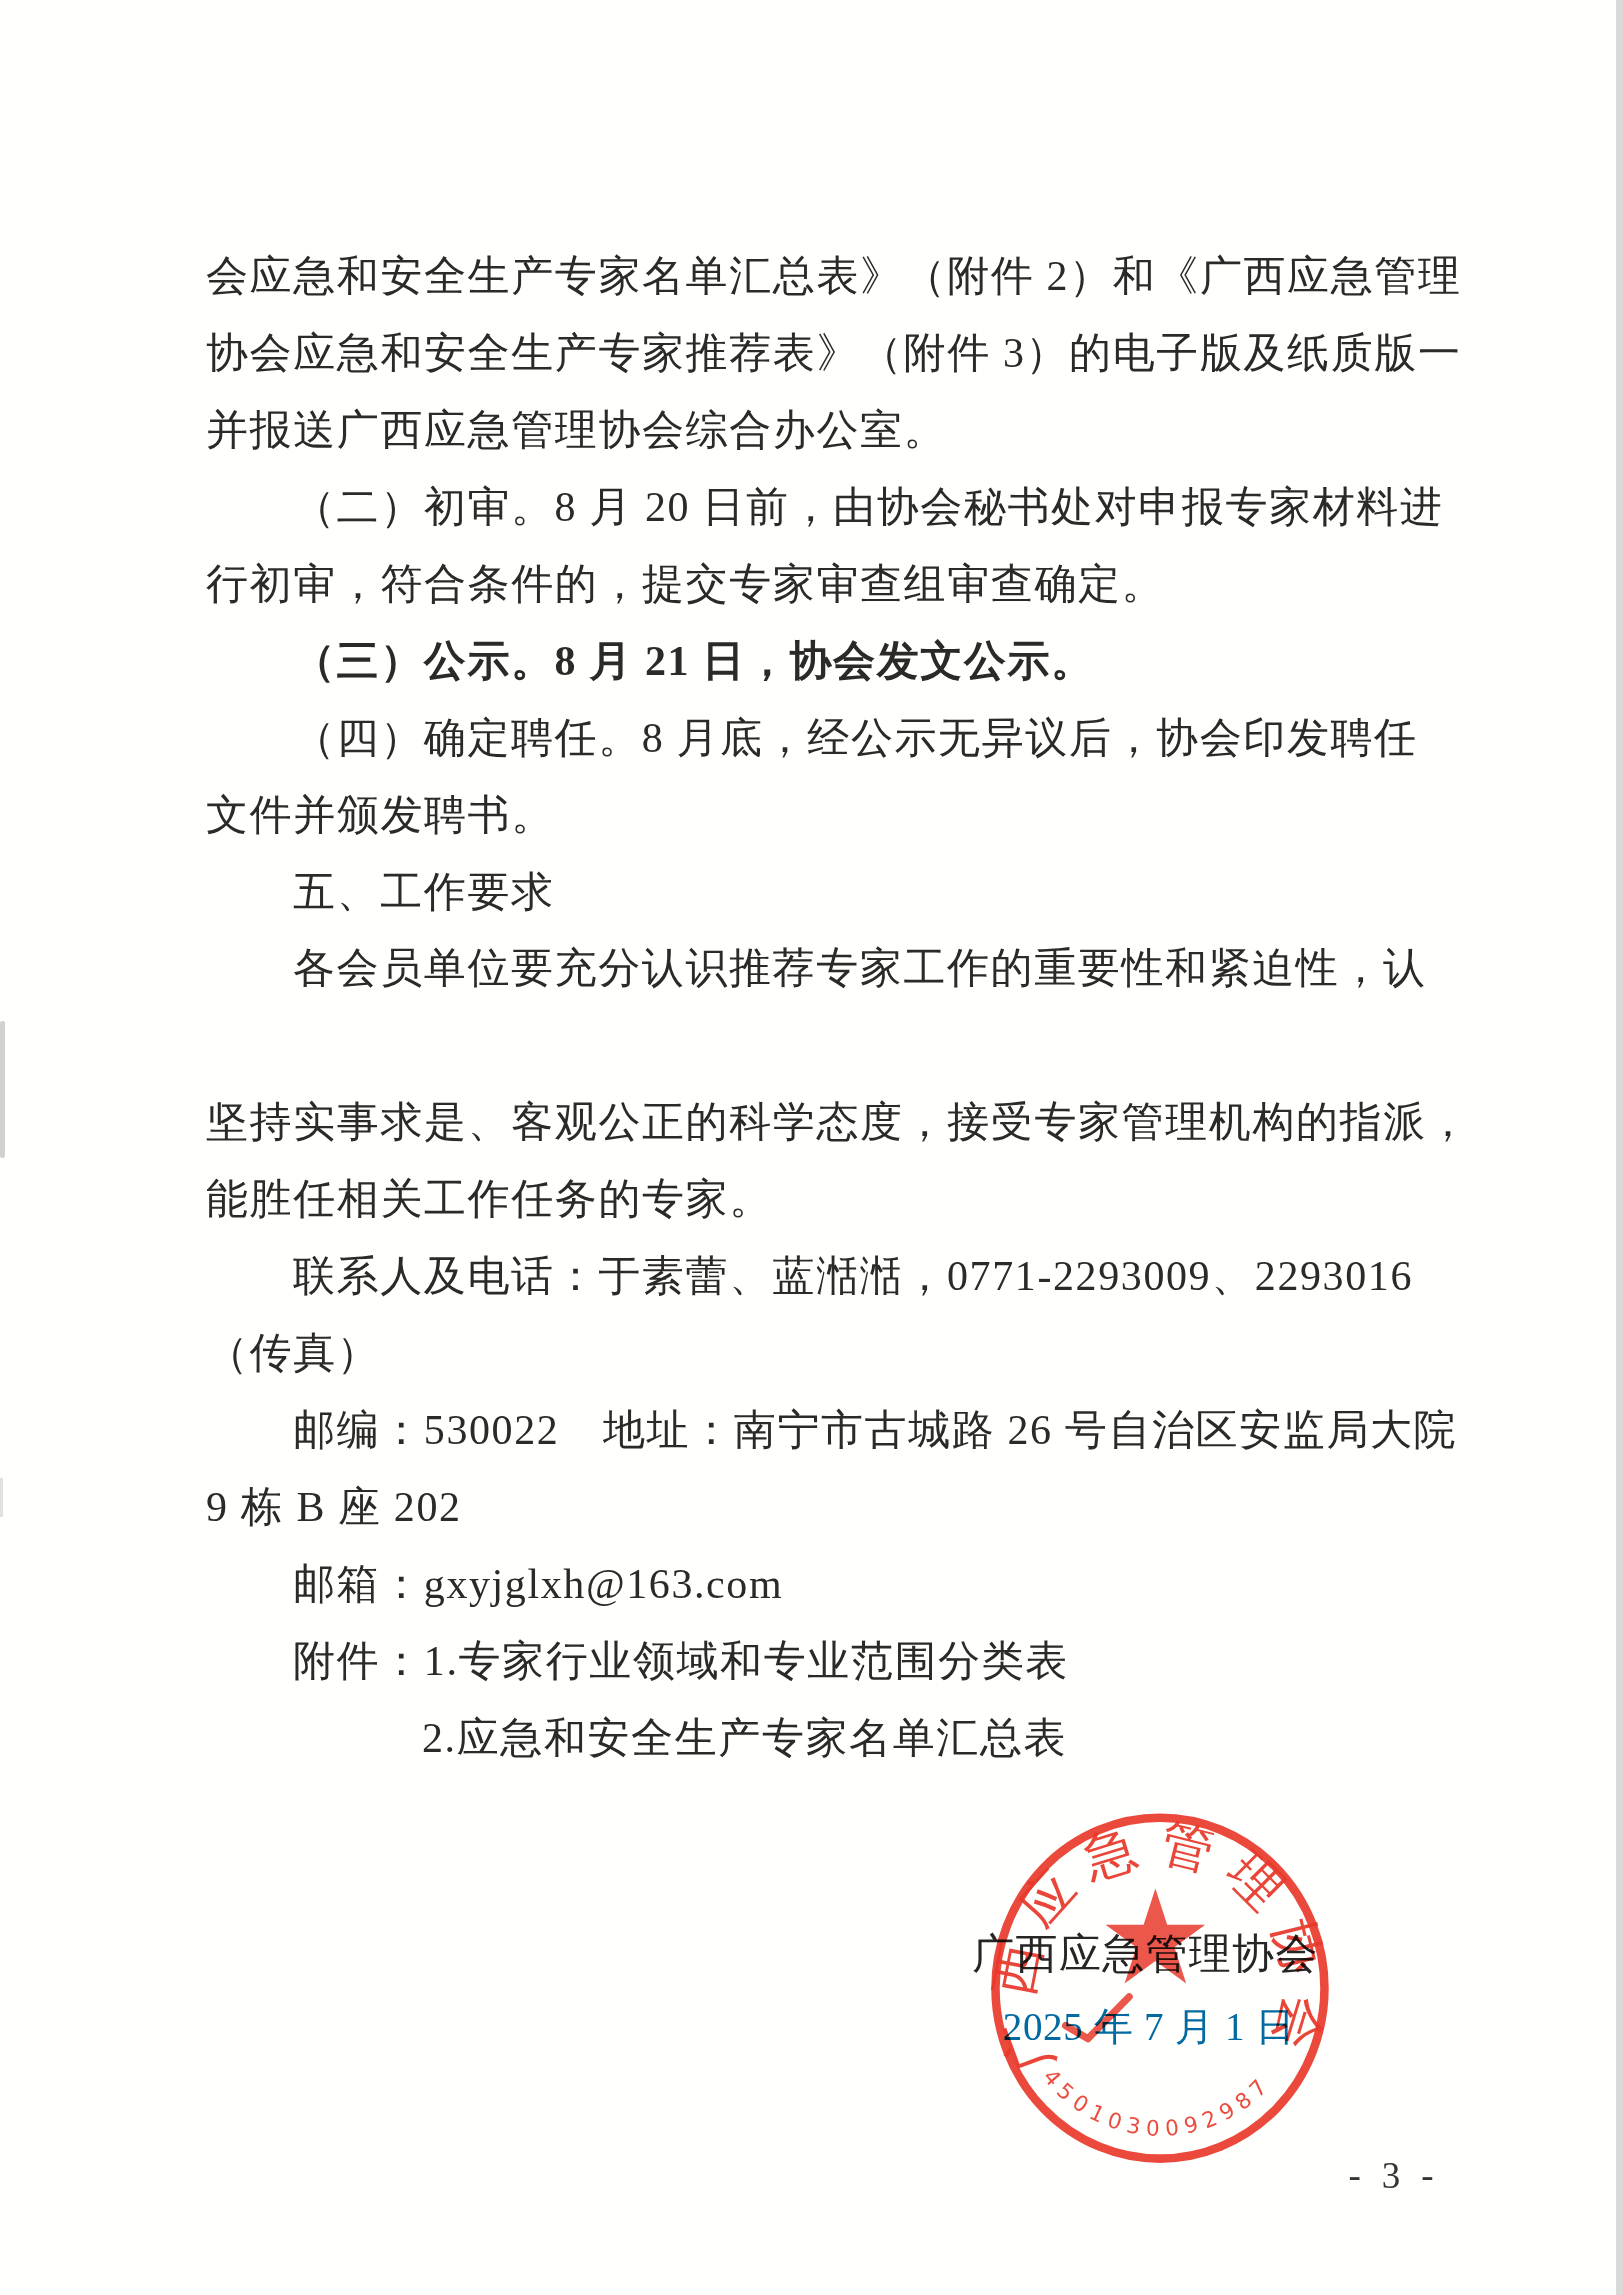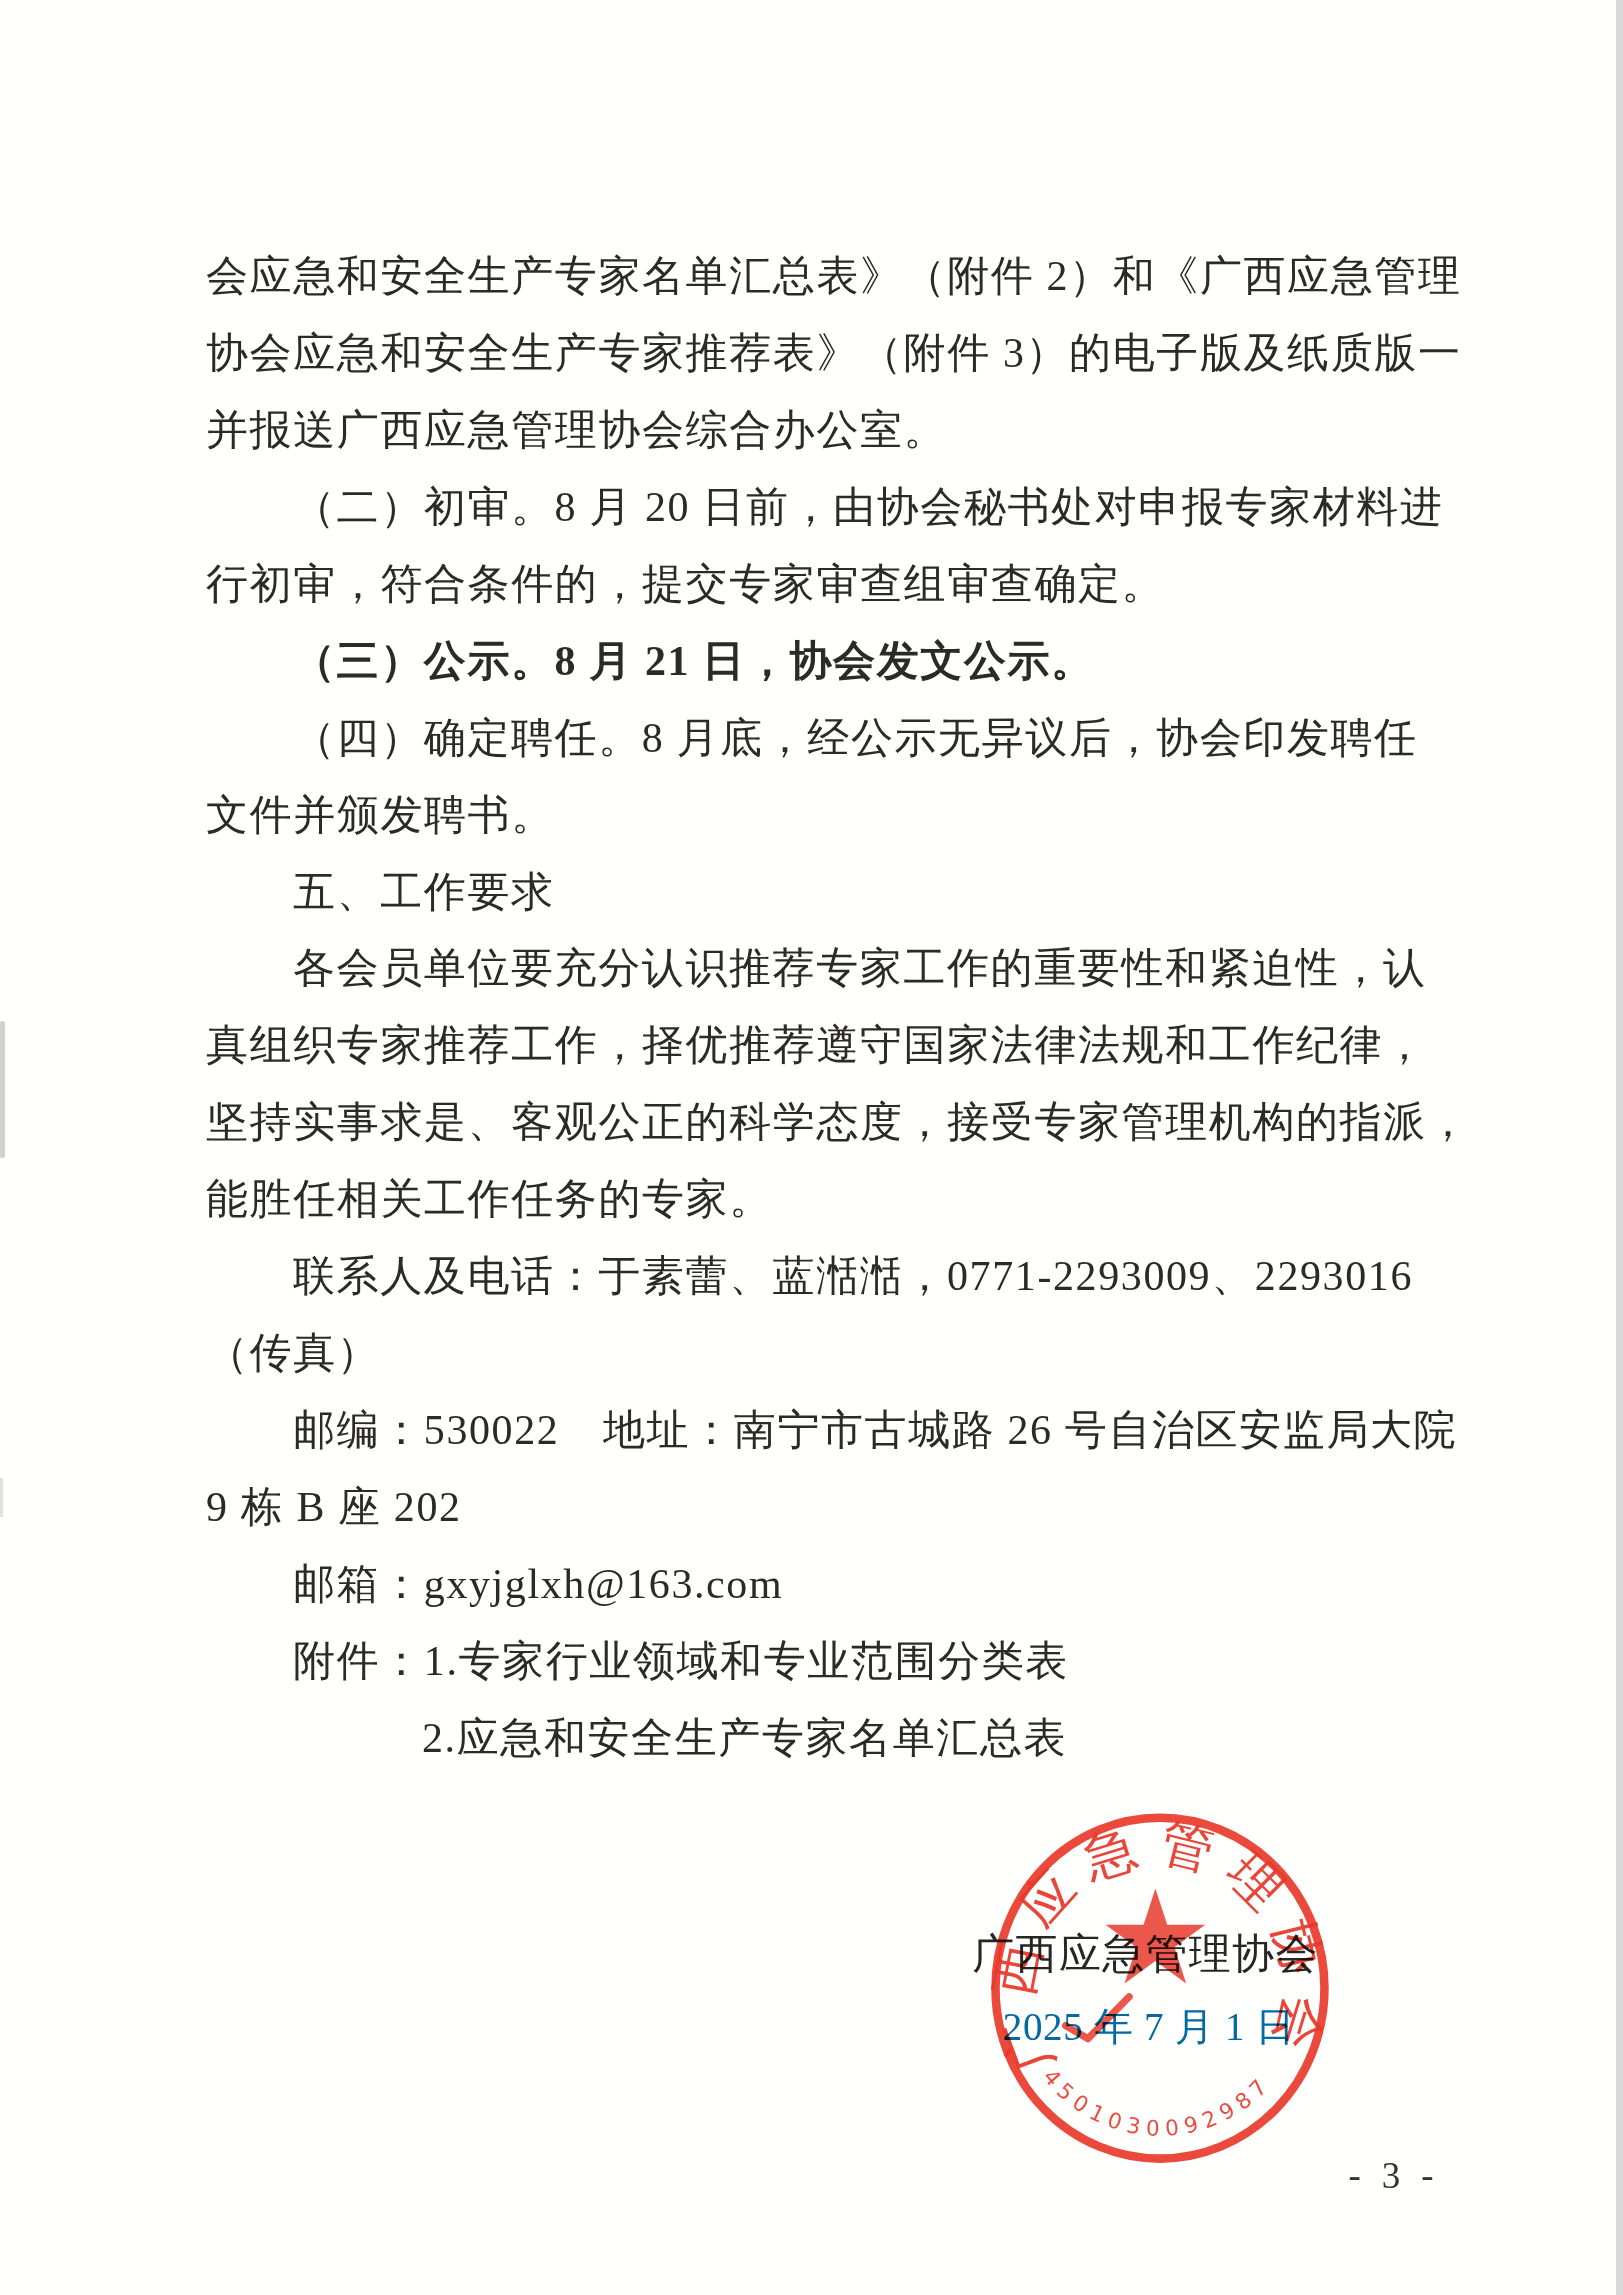--- a/index.html
+++ b/index.html
@@ -59,21 +59,20 @@
   <div class="bodyline ind-flush" style="top: 252px;">会应急和安全生产专家名单汇总表》（附件 2）和《广西应急管理</div>
   <div class="bodyline ind-flush" style="top: 329px;">协会应急和安全生产专家推荐表》（附件 3）的电子版及纸质版一</div>
   <div class="bodyline ind-flush" style="top: 406px;">并报送广西应急管理协会综合办公室。</div>
   <div class="bodyline ind-para" style="top: 483px;">（二）初审。8 月 20 日前，由协会秘书处对申报专家材料进</div>
   <div class="bodyline ind-flush" style="top: 560px; text-align: right;">行初审，符合条件的，提交专家审查组审查确定。</div>
   <div class="bodyline ind-para" style="top: 637px; font-weight: bold;">（三）公示。8 月 21 日，协会发文公示。</div>
   <div class="bodyline ind-para" style="top: 714px;">（四）确定聘任。8 月底，经公示无异议后，协会印发聘任</div>
   <div class="bodyline ind-flush" style="top: 791px;">文件并颁发聘书。</div>
   <div class="bodyline ind-para" style="top: 868px;">五、工作要求</div>
   <div class="bodyline ind-para" style="top: 944px;">各会员单位要充分认识推荐专家工作的重要性和紧迫性，认</div>
-  <div class="bodyline ind-flush" style="top: 1021px;">真组织专家推荐工作，择优推荐遵守国家法律法规和工作纪律，</div>
   <div class="bodyline ind-flush" style="top: 1098px;">坚持实事求是、客观公正的科学态度，接受专家管理机构的指派，</div>
   <div class="bodyline ind-flush" style="top: 1175px;">能胜任相关工作任务的专家。</div>
   <div class="bodyline ind-para" style="top: 1252px;">联系人及电话：于素蕾、蓝湉湉，0771-2293009、2293016</div>
   <div class="bodyline ind-flush" style="top: 1329px;">（传真）</div>
   <div class="bodyline ind-para" style="top: 1406px;">邮编：530022　地址：南宁市古城路 26 号自治区安监局大院</div>
   <div class="bodyline ind-flush" style="top: 1483px;">9 栋 B 座 202</div>
   <div class="bodyline ind-para" style="top: 1560px;">邮箱：gxyjglxh@163.com</div>
   <div class="bodyline ind-para" style="top: 1637px;">附件：1.专家行业领域和专业范围分类表</div>
   <div class="bodyline ind-sub" style="top: 1714px;">2.应急和安全生产专家名单汇总表</div>
 

